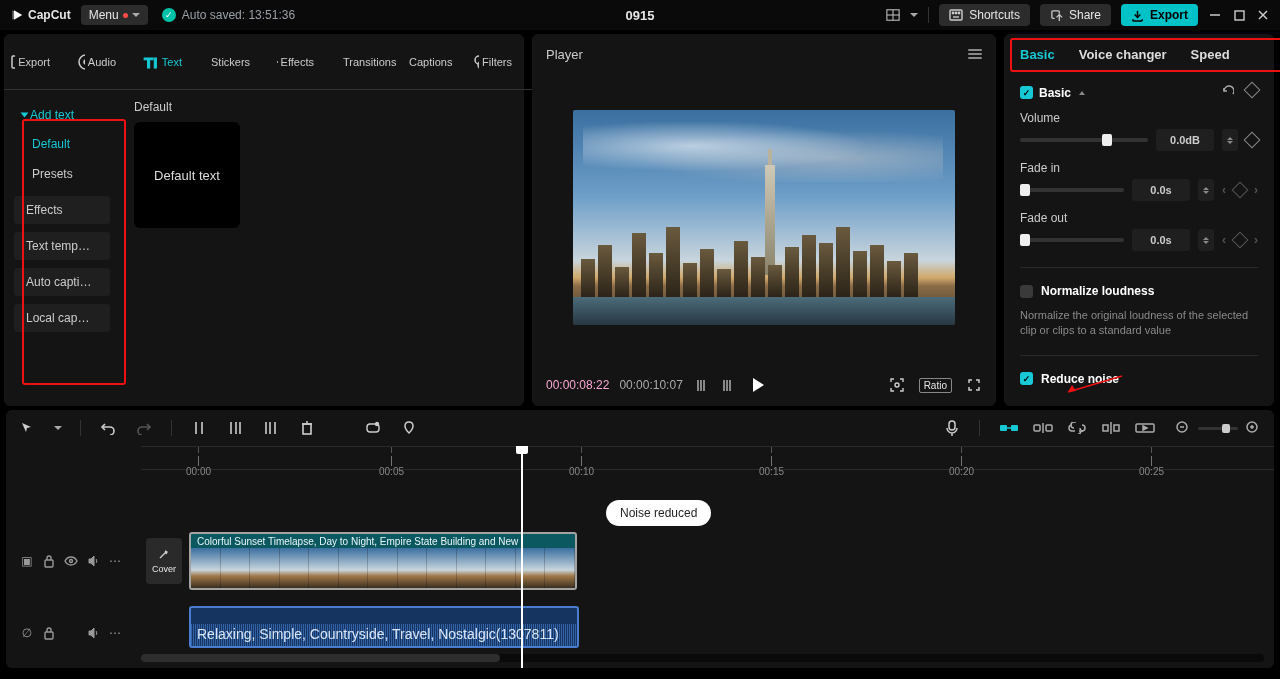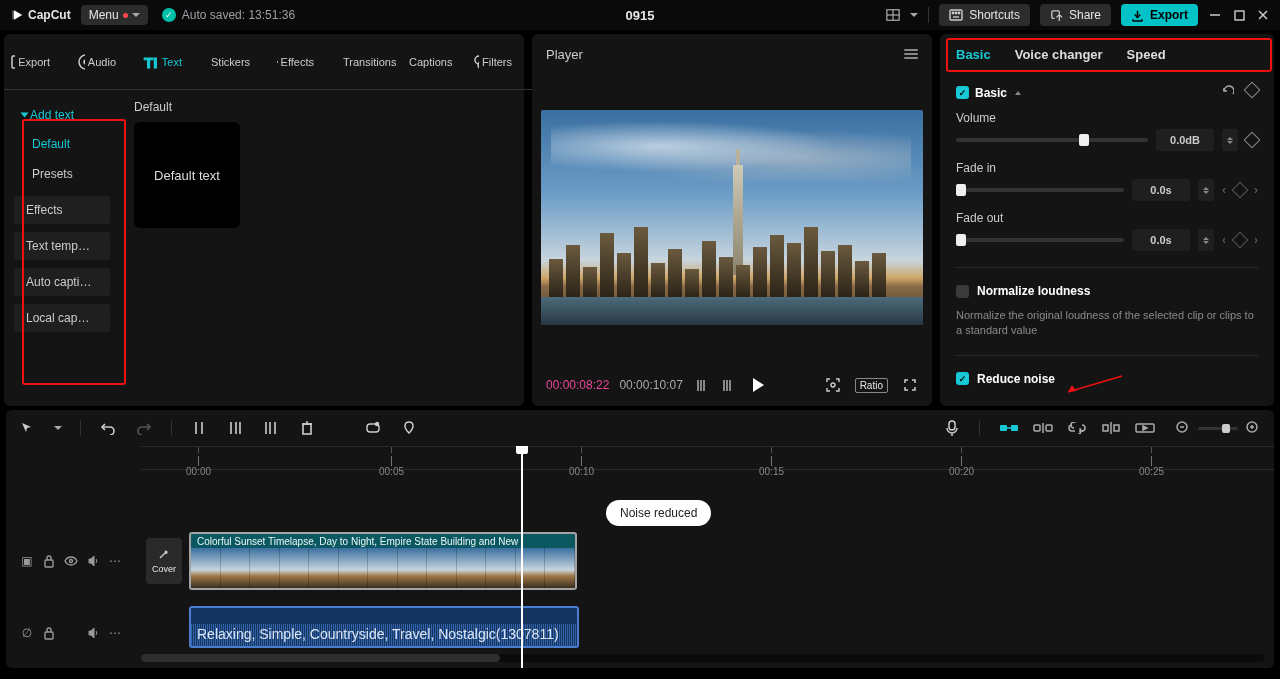--- a/index.html
+++ b/index.html
@@ -38,35 +38,35 @@
   .side-group { font-size:12px; color:#17c9d4; padding:6px 8px; display:flex;align-items:center;gap:3px;cursor:pointer; margin-top:6px; }
   .side-group .tri { width:0;height:0;border-top:4px solid transparent;border-bottom:4px solid transparent;border-left:5px solid #17c9d4;transform:rotate(90deg); }
   .side-item { font-size:12px; color:#ccc; padding:7px 18px;cursor:pointer;border-radius:3px;margin:2px 0;white-space:nowrap;overflow:hidden;text-overflow:ellipsis; }
   .side-item.sel { color:#17c9d4; }
   .side-item.cat { background:#1f1f1f;margin-top:8px; padding-left:12px; max-width:96px;}
   .content-area { flex:1; padding:10px 14px; }
   .content-head { font-size:12px;color:#ccc;margin-bottom:8px; }
   .text-card { width:106px;height:106px;background:#000;border-radius:6px;display:flex;align-items:center;justify-content:center;font-size:13px;color:#ddd;cursor:pointer; }
 
   
-  .player { width:400px; background:#141414; border-radius:6px; display:flex;flex-direction:column; position:relative; }
+  .player { width:464px; background:#141414; border-radius:6px; display:flex;flex-direction:column; position:relative; }
   .player-head { height:40px;display:flex;align-items:center;justify-content:space-between;padding:0 14px;font-size:13px;color:#ccc; }
   .player-head .bars { display:flex;flex-direction:column;gap:2px;cursor:pointer; }
   .player-head .bars span{width:14px;height:2px;background:#888;border-radius:1px;}
   .viewport { flex:1;display:flex;align-items:center;justify-content:center;padding-bottom:4px; }
   .video-frame { width:382px;height:215px;background:#333;position:relative;overflow:hidden;border-radius:2px; }
   .sky { position:absolute;inset:0;background:linear-gradient(#3a6fa0,#6d9ec8 40%,#c8d5dd 70%,#d0a86a 78%,#8a6b47 82%,#3a3425 100%); }
   .cloud { position:absolute;top:12px;left:10px;width:360px;height:60px;background:radial-gradient(ellipse at 30% 40%,rgba(255,255,255,.7),transparent 50%),radial-gradient(ellipse at 70% 60%,rgba(180,190,200,.8),transparent 55%);opacity:.85;}
   .bld { position:absolute;bottom:28px;display:flex;align-items:flex-end;gap:3px;padding:0 8px; }
   .b { width:14px;background:linear-gradient(#6a5a3e,#2c2418);}
   .spire { position:absolute;bottom:50px;left:192px;width:10px;height:110px;background:linear-gradient(#cfcab8,#8a826a);}
   .spire::before{content:"";position:absolute;top:-16px;left:3px;width:4px;height:16px;background:#b8b29c;}
   .water{position:absolute;bottom:0;height:28px;left:0;right:0;background:linear-gradient(#4c6b7a,#283742);}
   .player-ctrl { height:42px;display:flex;align-items:center;padding:0 14px;gap:10px;font-size:12px; }
-  .tc-cur { color:#ec4899; }
+  .tc-cur { color:#f9a8d4; }
   .tc-dur { color:#aaa; }
   .play-icon { width:0;height:0;border-top:7px solid transparent;border-bottom:7px solid transparent;border-left:11px solid #fff;cursor:pointer;margin-left:8px; }
   .ctrl-right { margin-left:auto;display:flex;align-items:center;gap:14px; }
   .ratio-box { border:1px solid #888;padding:1px 4px;font-size:10px;border-radius:2px;cursor:pointer; }
   .small-ic{width:16px;height:16px;display:flex;align-items:center;justify-content:center;cursor:pointer;}
   .thin-bars{display:flex;gap:1px;}
   .thin-bars span{width:2px;height:11px;background:#888;}
 
   
   .right-panel { flex:1; background:#141414; border-radius:6px; padding:0; display:flex; flex-direction:column; position:relative; }

